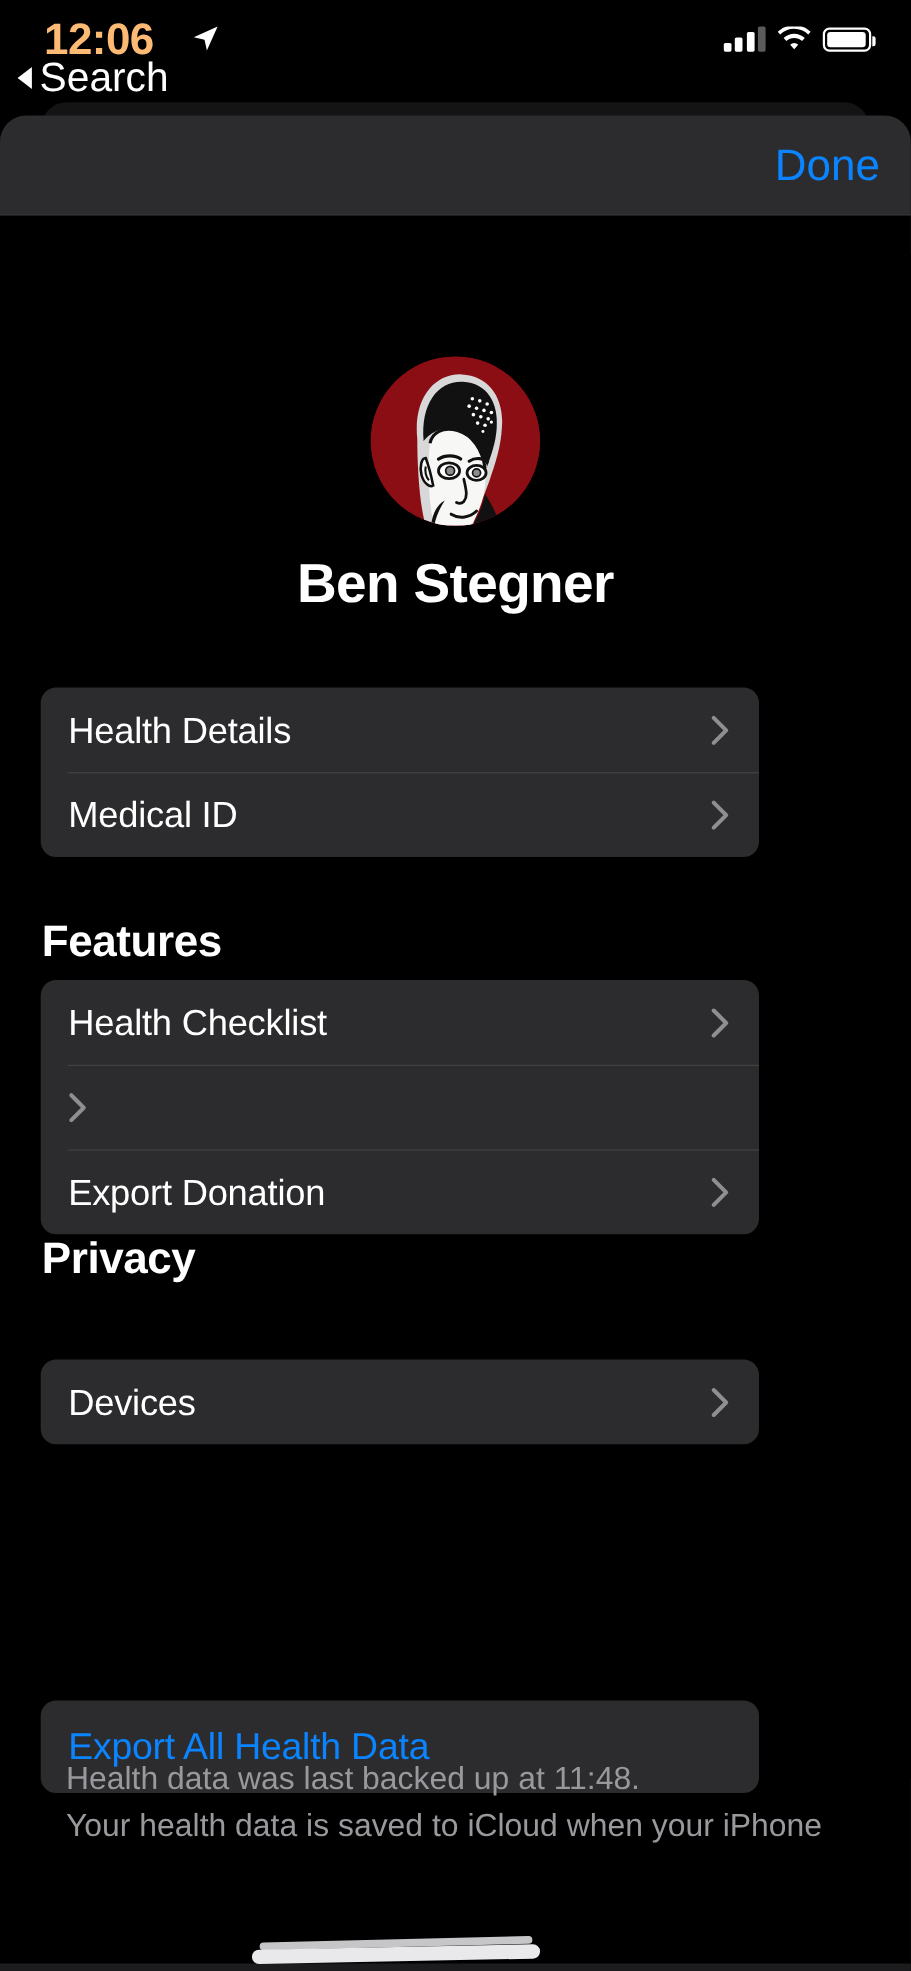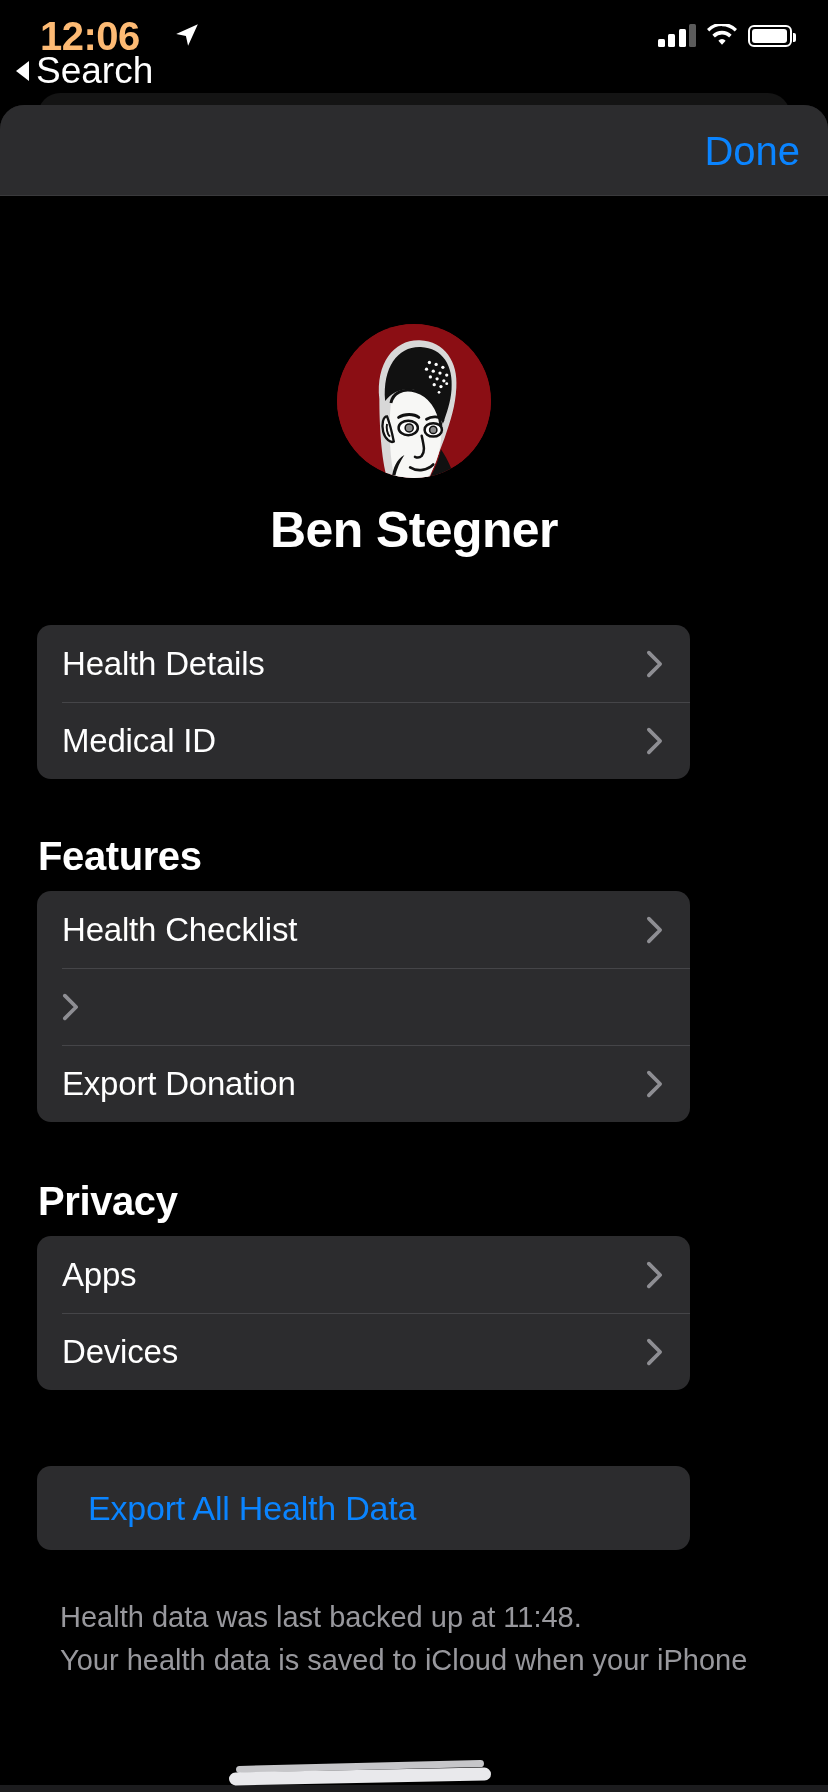--- a/index.html
+++ b/index.html
@@ -290,37 +290,31 @@
         </svg>
       </div>
       <div class="row">
         <span class="row-label">Export Donation</span>
         <svg class="chev" viewBox="0 0 12 20">
           <path d="M2 2 L10 10 L2 18" fill="none" stroke="#8e8e93" stroke-width="2.6" stroke-linecap="round" stroke-linejoin="round"></path>
         </svg>
       </div>
     </div>
 
-    <div class="section-header" style="top:983px;">Privacy</div>
+    <div class="section-header" style="top:926px;">Privacy</div>
     <div class="card" style="top:1040px;">
       <div class="row">
-        <span class="row-label">Apps</span>
-        <svg class="chev" viewBox="0 0 12 20">
-          <path d="M2 2 L10 10 L2 18" fill="none" stroke="#8e8e93" stroke-width="2.6" stroke-linecap="round" stroke-linejoin="round"></path>
-        </svg>
-      </div>
-      <div class="row">
         <span class="row-label">Devices</span>
         <svg class="chev" viewBox="0 0 12 20">
           <path d="M2 2 L10 10 L2 18" fill="none" stroke="#8e8e93" stroke-width="2.6" stroke-linecap="round" stroke-linejoin="round"></path>
         </svg>
       </div>
     </div>
 
-    <div class="export-card" style="top:1270px;padding-left:26px;">
+    <div class="export-card" style="top:1350px;">
       <div class="export-row">
         <span class="export-label">Export All Health Data</span>
       </div>
     </div>
 
     <div class="footer-note" style="top:1400px;">
       <span>Health data was last backed up at 11:48.</span>
       <span>Your health data is saved to iCloud when your iPhone</span>
     </div>
 

